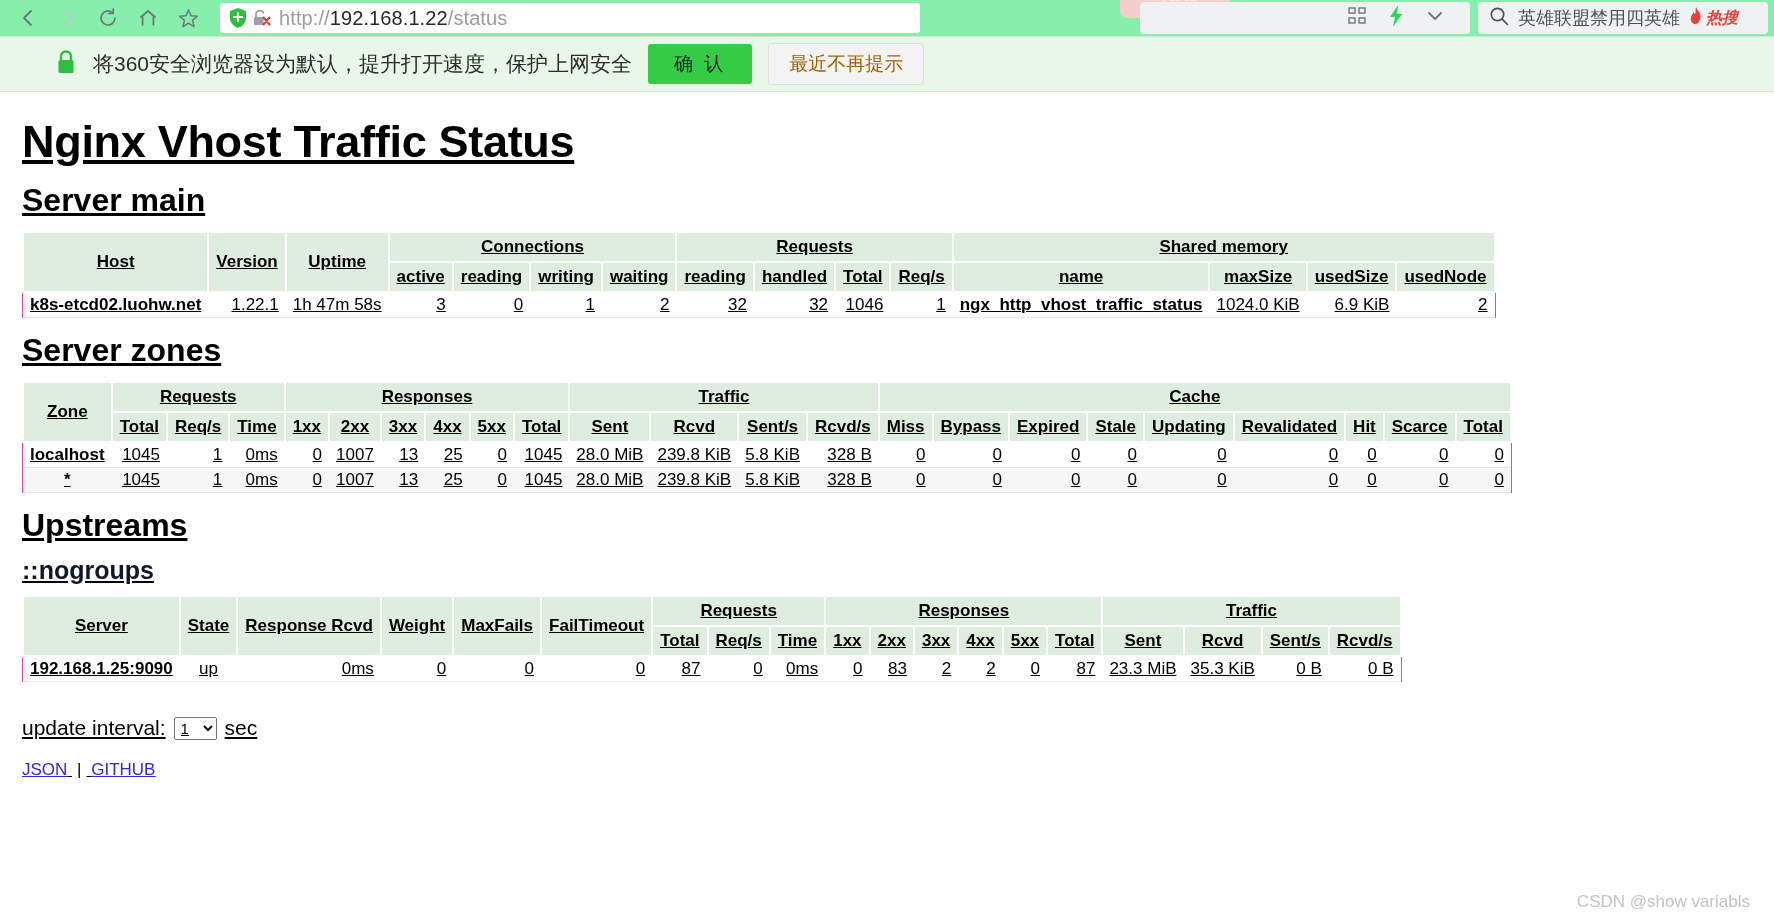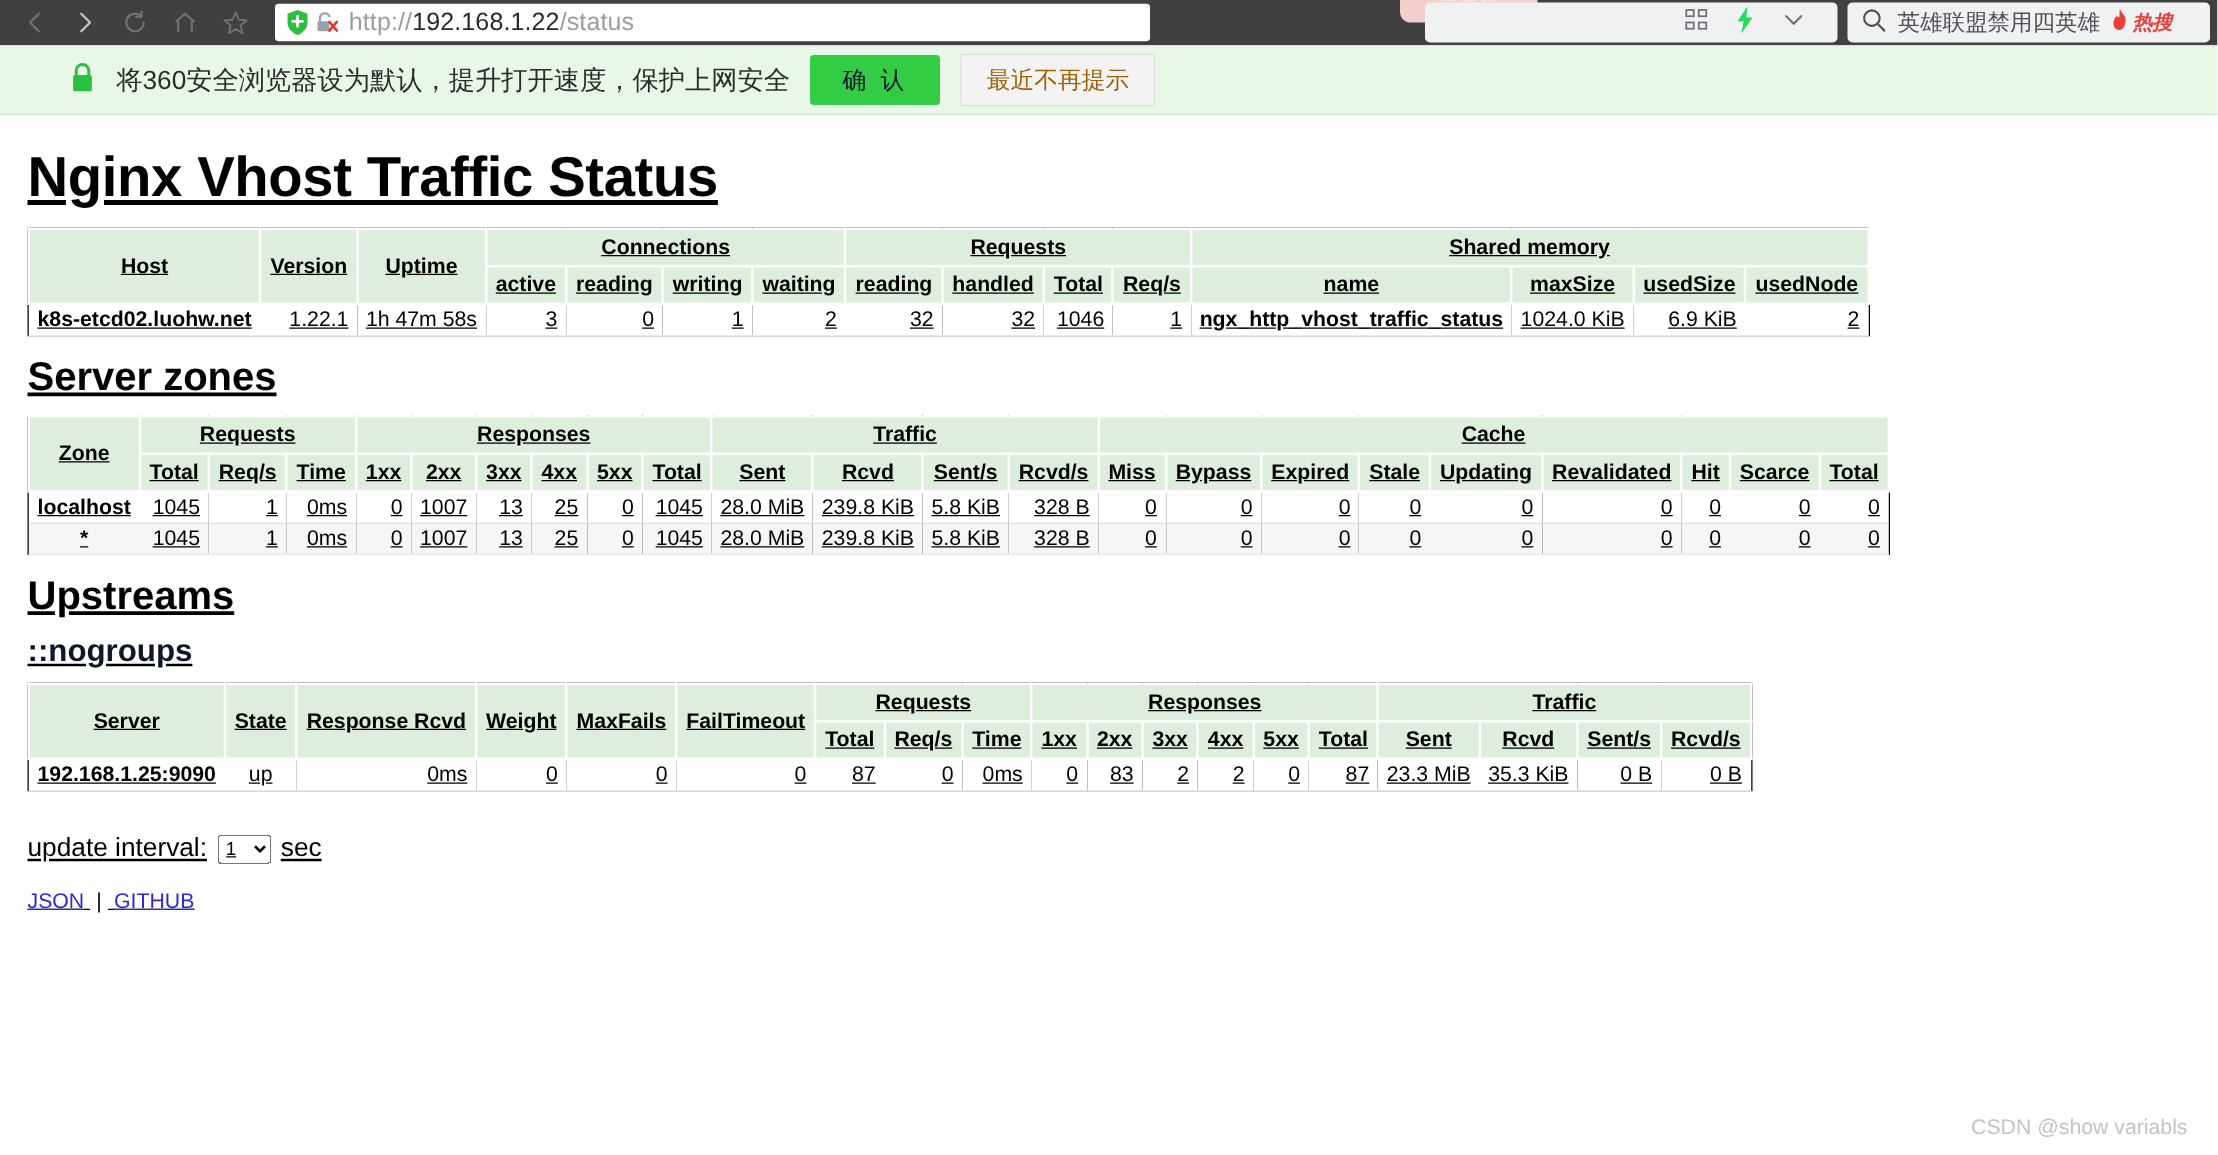--- a/index.html
+++ b/index.html
@@ -7,21 +7,21 @@
     margin: 0; padding: 0;
     width: 1774px; height: 924px;
     background: #ffffff;
     font-family: "Liberation Sans", sans-serif;
     overflow: hidden;
   }
 
   
   #browser-chrome {
     height: 36px;
-    background: #404040;
+    background: #86efac;
     display: flex;
     align-items: center;
     padding: 0 8px;
     position: relative;
   }
   .nav-btn {
     width: 40px; height: 34px;
     display: flex; align-items: center; justify-content: center;
     color: #6f7377;
   }
@@ -166,21 +166,21 @@
     font-weight: bold;
     margin: 10px 0 10px 0;
     color: #0f172a;
   }
 
   table.vts {
     border-collapse: collapse;
     font-size: 17px;
     color: #000;
     margin-bottom: 4px;
-    background: #000000;
+    background: #ec4899;
   }
   table.vts th {
     background: #dfeddf;
     border: 2px solid #ffffff;
     font-weight: bold;
     padding: 4px 7px;
     text-align: center;
     white-space: nowrap;
   }
   table.vts td {
@@ -347,20 +347,21 @@
   </span>
   <span id="notify-text">将360安全浏览器设为默认，提升打开速度，保护上网安全</span>
   <button id="notify-confirm">确 认</button>
   <button id="notify-dismiss">最近不再提示</button>
 </div>
 
 <div id="page">
 
   <h1 id="page-title">Nginx Vhost Traffic Status</h1>
 
+  <h2 class="section-title">Server main</h2>
   <table class="vts" id="server-main-table">
     <thead>
       <tr>
         <th rowspan="2">Host</th>
         <th rowspan="2">Version</th>
         <th rowspan="2">Uptime</th>
         <th colspan="4">Connections</th>
         <th colspan="4">Requests</th>
         <th colspan="4">Shared memory</th>
       </tr>

